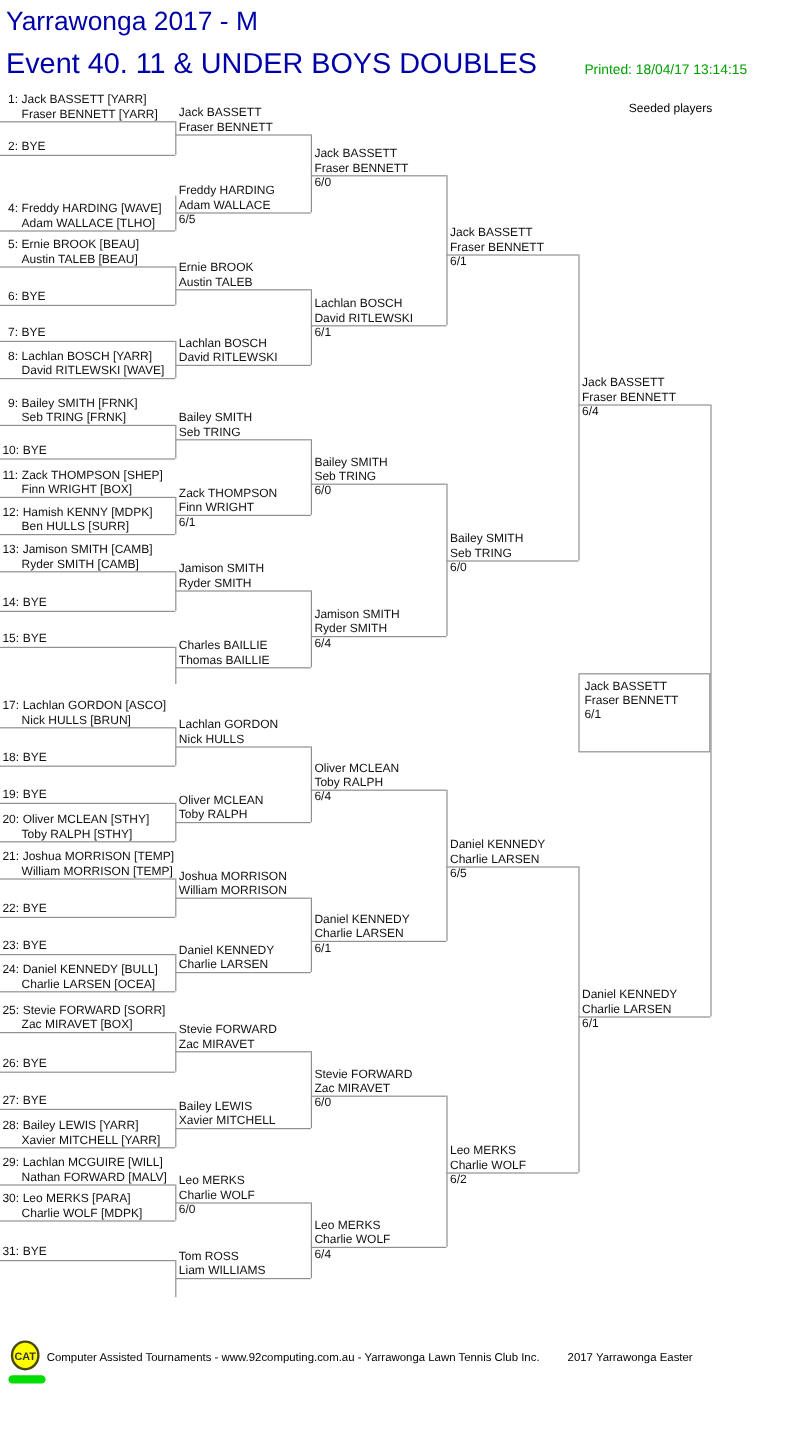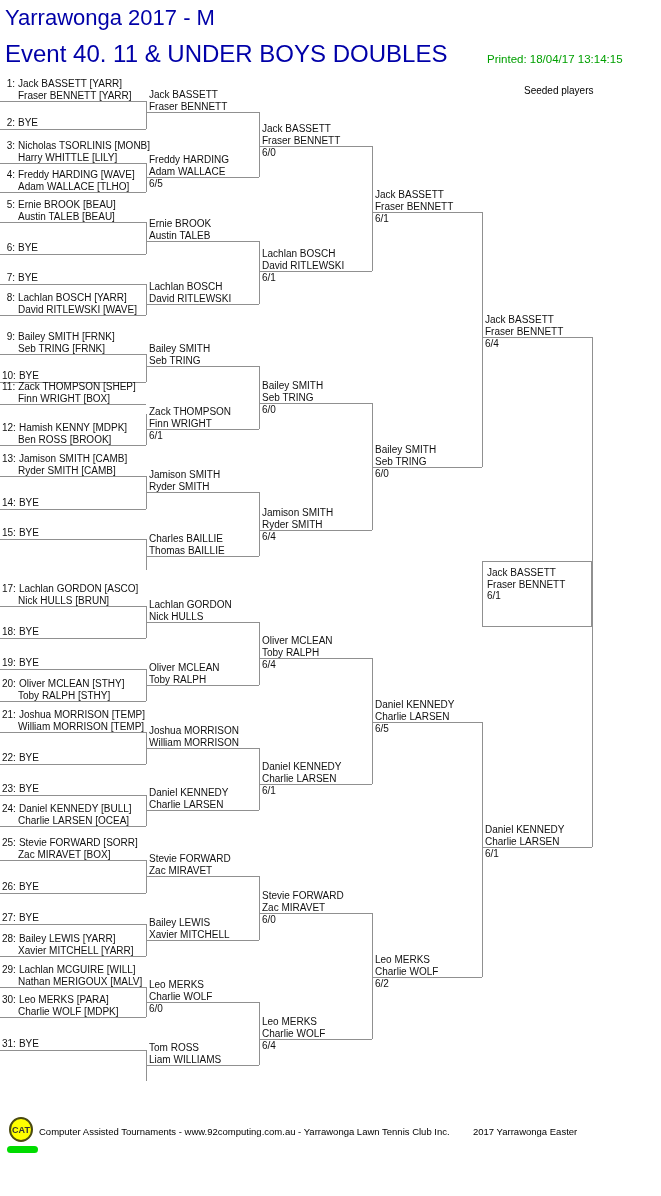--- a/index.html
+++ b/index.html
@@ -45,26 +45,20 @@
       <div class="names">
         <div class="l1"><span class="n">1:</span><span>Jack BASSETT [YARR]</span></div>
         <div class="l2">Fraser BENNETT [YARR]</div>
       </div>
     </div>
   <div class="slot r1" style="top:117px">
       <div class="names">
         <div class="l1"><span class="n">2:</span><span>BYE</span></div>
       </div>
     </div>
-  <div class="slot r1" style="top:140px">
-      <div class="names">
-        <div class="l1"><span class="n">3:</span><span>Nicholas TSORLINIS [MONB]</span></div>
-        <div class="l2">Harry WHITTLE [LILY]</div>
-      </div>
-    </div>
   <div class="slot r1" style="top:169px">
       <div class="names">
         <div class="l1"><span class="n">4:</span><span>Freddy HARDING [WAVE]</span></div>
         <div class="l2">Adam WALLACE [TLHO]</div>
       </div>
     </div>
   <div class="slot r1" style="top:199px">
       <div class="names">
         <div class="l1"><span class="n">5:</span><span>Ernie BROOK [BEAU]</span></div>
         <div class="l2">Austin TALEB [BEAU]</div>
@@ -90,30 +84,30 @@
       <div class="names">
         <div class="l1"><span class="n">9:</span><span>Bailey SMITH [FRNK]</span></div>
         <div class="l2">Seb TRING [FRNK]</div>
       </div>
     </div>
   <div class="slot r1" style="top:370px">
       <div class="names">
         <div class="l1"><span class="n">10:</span><span>BYE</span></div>
       </div>
     </div>
-  <div class="slot r1" style="top:381px">
+  <div class="slot r1" style="top:391px">
       <div class="names">
         <div class="l1"><span class="n">11:</span><span>Zack THOMPSON [SHEP]</span></div>
         <div class="l2">Finn WRIGHT [BOX]</div>
       </div>
     </div>
   <div class="slot r1" style="top:422px">
       <div class="names">
         <div class="l1"><span class="n">12:</span><span>Hamish KENNY [MDPK]</span></div>
-        <div class="l2">Ben ROSS [BROOK]</div>
+        <div class="l2">Ben HULLS [SURR]</div>
       </div>
     </div>
   <div class="slot r1" style="top:453px">
       <div class="names">
         <div class="l1"><span class="n">13:</span><span>Jamison SMITH [CAMB]</span></div>
         <div class="l2">Ryder SMITH [CAMB]</div>
       </div>
     </div>
   <div class="slot r1" style="top:497px">
       <div class="names">
@@ -187,21 +181,21 @@
     </div>
   <div class="slot r1" style="top:933px">
       <div class="names">
         <div class="l1"><span class="n">28:</span><span>Bailey LEWIS [YARR]</span></div>
         <div class="l2">Xavier MITCHELL [YARR]</div>
       </div>
     </div>
   <div class="slot r1" style="top:964px">
       <div class="names">
         <div class="l1"><span class="n">29:</span><span>Lachlan MCGUIRE [WILL]</span></div>
-        <div class="l2">Nathan MERIGOUX [MALV]</div>
+        <div class="l2">Nathan FORWARD [MALV]</div>
       </div>
     </div>
   <div class="slot r1" style="top:994px">
       <div class="names">
         <div class="l1"><span class="n">30:</span><span>Leo MERKS [PARA]</span></div>
         <div class="l2">Charlie WOLF [MDPK]</div>
       </div>
     </div>
   <div class="slot r1" style="top:1038px">
       <div class="names">

